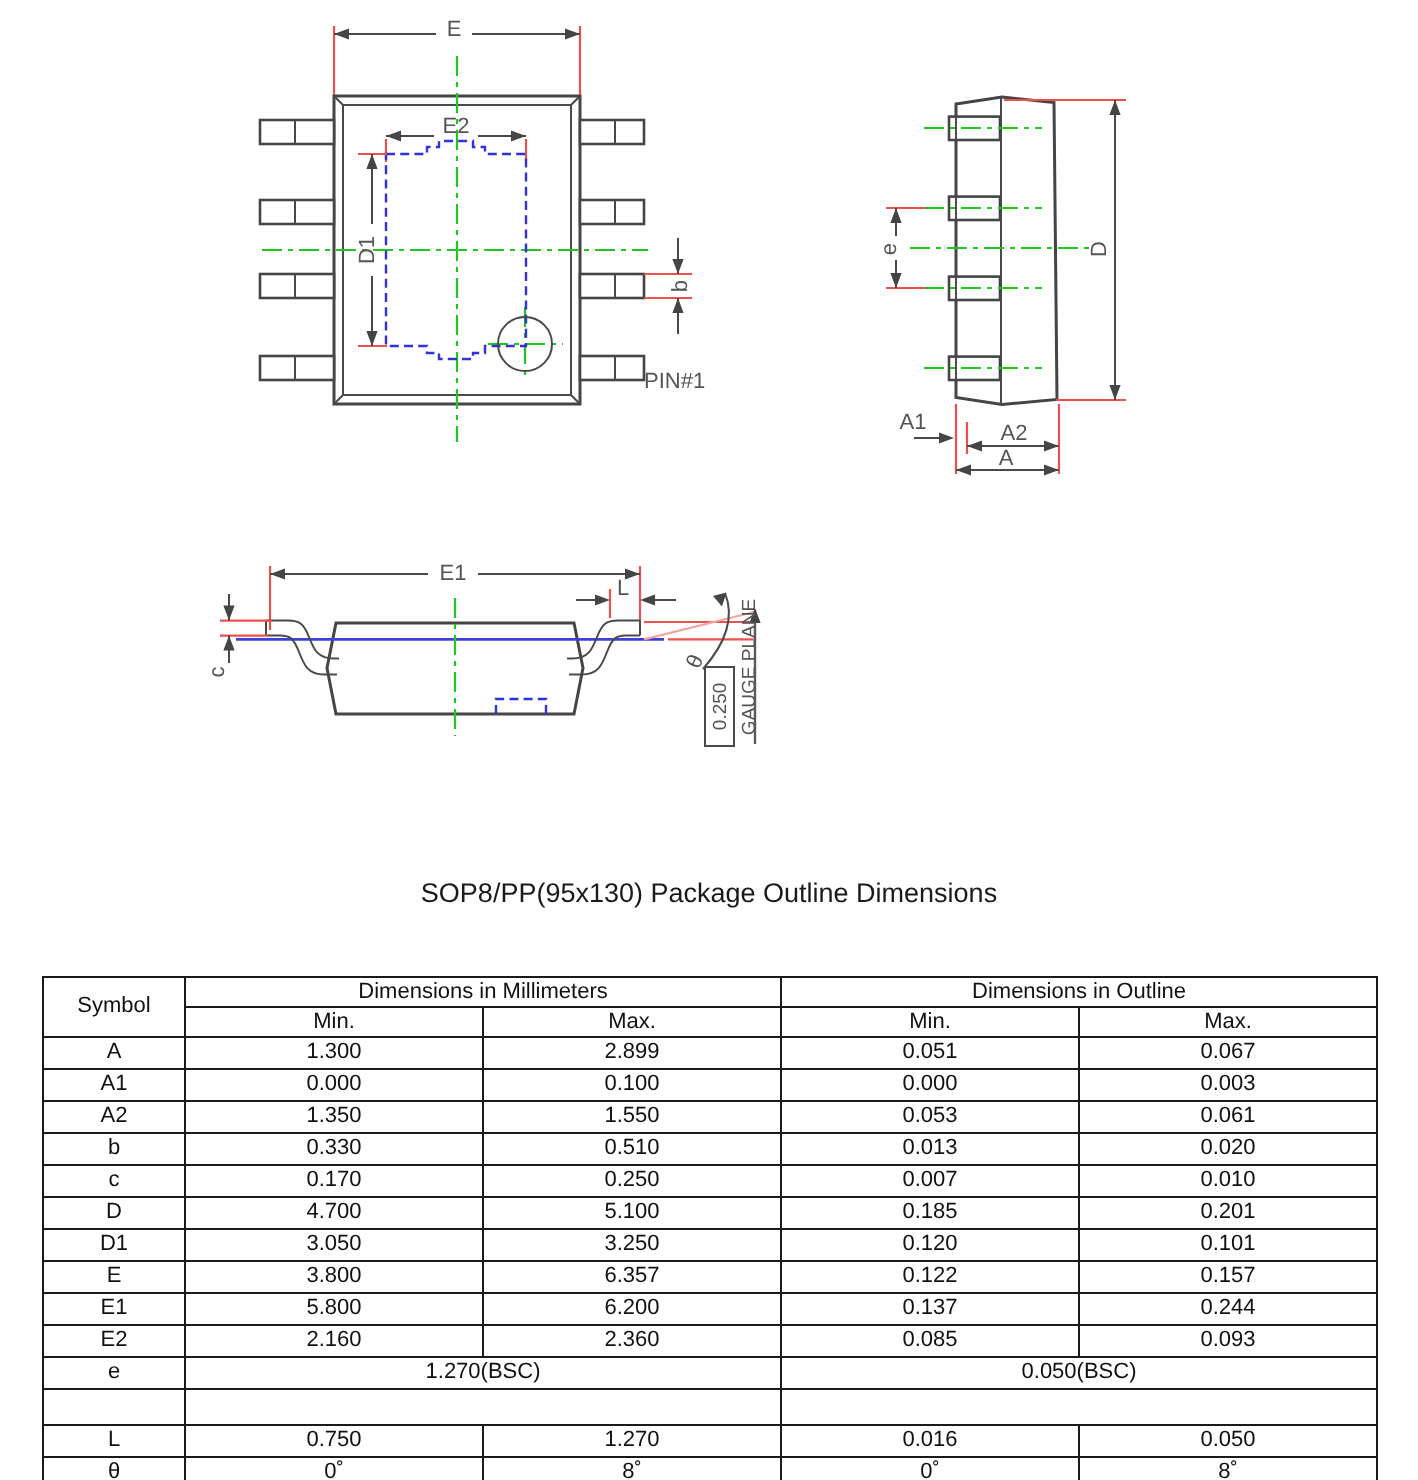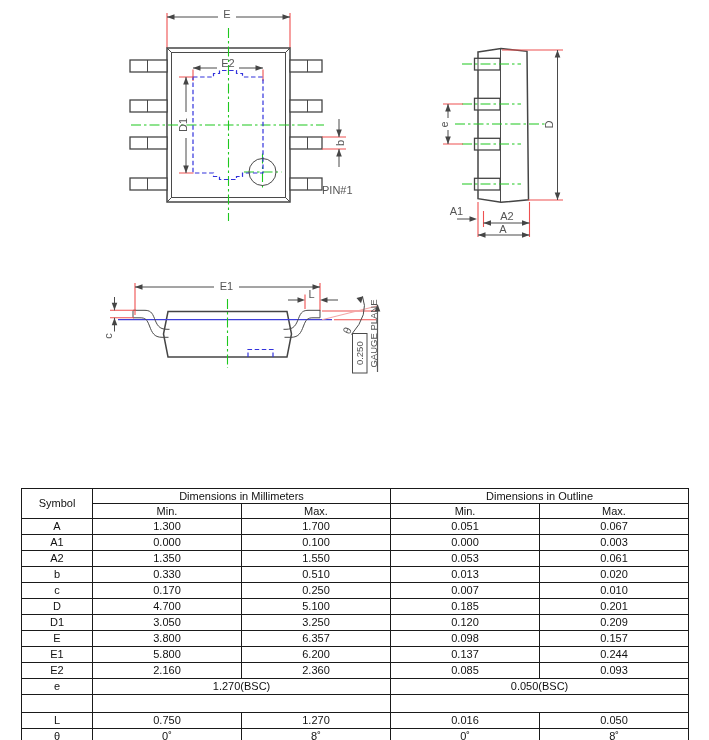--- a/index.html
+++ b/index.html
@@ -182,20 +182,21 @@
 
       <path class="dim2" d="M377.5,305 V372"></path>
       <polygon class="ah" points="377.5,304 374.7,311.5 380.3,311.5"></polygon>
       <rect class="ol-thin" x="352.5" y="333.5" width="14.5" height="39.5"></rect>
       <text class="dlbl-sm" transform="rotate(-90 359.8 353.2)" x="359.8" y="356.6" text-anchor="middle">0.250</text>
       <text class="dlbl-sm" transform="rotate(-90 373.8 333.5)" x="373.8" y="337" text-anchor="middle">GAUGE PLANE</text>
     </g>
   </svg>
 
   
+  <div class="title">SOP8/PP(95x130) Package Outline Dimensions</div>
 
   
   <table class="dim-table">
     <colgroup>
       <col style="width:71px">
         <col style="width:149px">
         <col style="width:149px">
       <col style="width:149px">
         <col style="width:149px">
     </colgroup>
@@ -208,21 +209,21 @@
     <tr class="hdr">
       <td>Min.</td>
       <td>Max.</td>
       <td>Min.</td>
       <td>Max.</td>
     </tr>
 
     <tr>
       <td>A</td>
       <td>1.300</td>
-      <td>1.700</td>
+      <td>2.899</td>
       <td>0.051</td>
       <td>0.067</td>
     </tr>
     <tr>
       <td>A1</td>
       <td>0.000</td>
       <td>0.100</td>
       <td>0.000</td>
       <td>0.003</td>
     </tr>
@@ -252,27 +253,27 @@
       <td>4.700</td>
       <td>5.100</td>
       <td>0.185</td>
       <td>0.201</td>
     </tr>
     <tr>
       <td>D1</td>
       <td>3.050</td>
       <td>3.250</td>
       <td>0.120</td>
-      <td>0.209</td>
+      <td>0.101</td>
     </tr>
     <tr>
       <td>E</td>
       <td>3.800</td>
       <td>6.357</td>
-      <td>0.098</td>
+      <td>0.122</td>
       <td>0.157</td>
     </tr>
     <tr>
       <td>E1</td>
       <td>5.800</td>
       <td>6.200</td>
       <td>0.137</td>
       <td>0.244</td>
     </tr>
     <tr>

